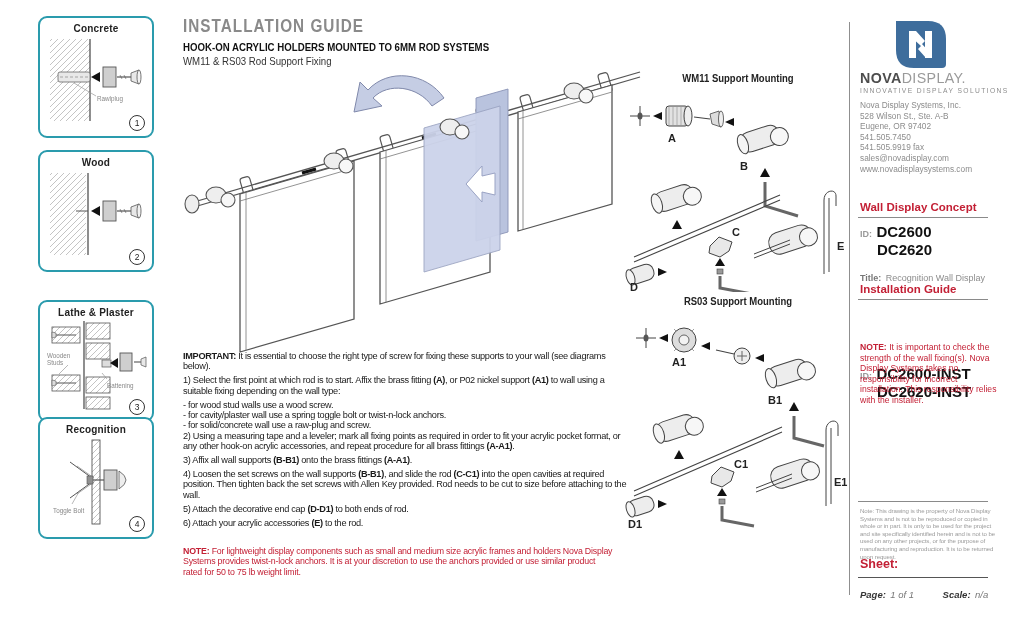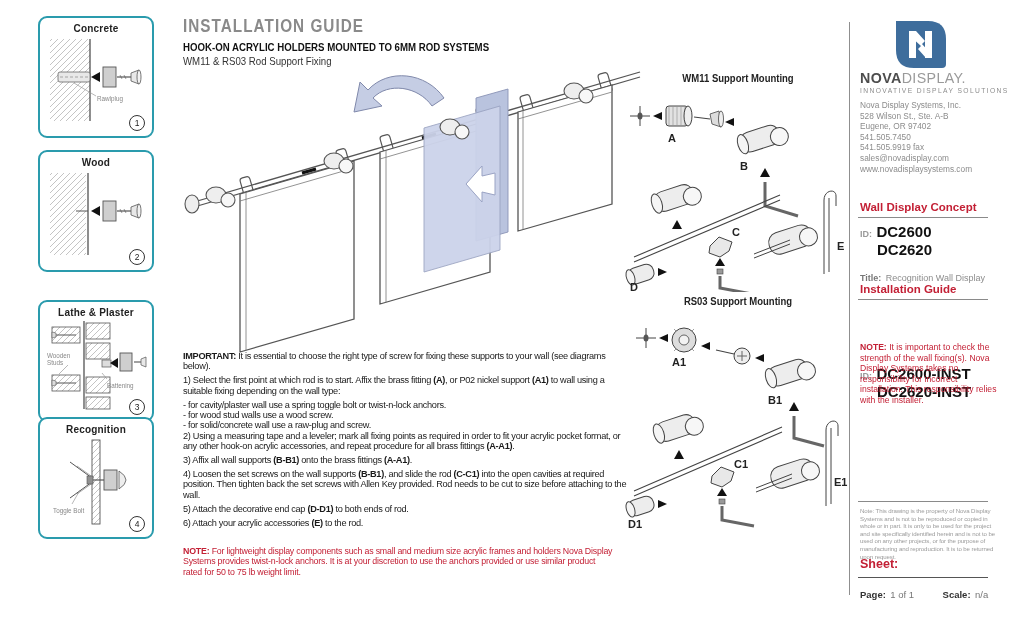--- a/index.html
+++ b/index.html
@@ -223,22 +223,22 @@
     </g>
   </svg>
 
   <div class="instr">
     <p>
       <b>IMPORTANT:</b>
       <span>It is essential to choose the right type of screw for fixing these supports to your wall (see diagrams below).</span>
     </p>
     <div>
         <p class="step">1) Select the first point at which rod is to start. Affix the brass fitting <b>(A)</b>, or P02 nickel support <b>(A1)</b> to wall using a suitable fixing depending on the wall type:</p>
+        <p class="step tight">- for wood stud walls use a wood screw.</p>
         <p class="step tight">- for cavity/plaster wall use a spring toggle bolt or twist-n-lock anchors.</p>
-        <p class="step tight">- for wood stud walls use a wood screw.</p>
         <p class="step tight">- for solid/concrete wall use a raw-plug and screw.</p>
         <p class="step">2) Using a measuring tape and a leveler; mark all fixing points as required in order to fit your acrylic pocket format, or any other hook-on acrylic accessories, and repeat procedure for all brass fittings <b>(A-A1)</b>.</p>
         <p class="step">3) Affix all wall supports <b>(B-B1)</b> onto the brass fittings <b>(A-A1)</b>.</p>
         <p class="step">4) Loosen the set screws on the wall supports <b>(B-B1)</b>, and slide the rod <b>(C-C1)</b> into the open cavities at required position. Then tighten back the set screws with Allen Key provided. Rod needs to be cut to size before attaching to the wall.</p>
         <p class="step">5) Attach the decorative end cap <b>(D-D1)</b> to both ends of rod.</p>
         <p class="step">6) Attach your acrylic accessories <b>(E)</b> to the rod.</p>
       </div>
   </div>
   <div class="note-main">
     <span class="red-b">NOTE:</span>
@@ -394,20 +394,20 @@
     <div class="id-val id-ind">DC2620-INST</div>
   </div>
   <div class="sb sb-note" style="top:342px;width:140px;">
     <span class="red-b">NOTE:</span>
     <span>It is important to check the strength of the wall fixing(s). Nova Display Systems takes no responsibility for incorrect installation. This responsibility relies with the installer.</span>
   </div>
   <div class="sb-rule" style="top:501px;"></div>
   <div class="sb legal" style="top:507px;width:140px;">Note: This drawing is the property of Nova Display Systems and is not to be reproduced or copied in whole or in part. It is only to be used for the project and site specifically identified herein and is not to be used on any other projects, or for the purpose of manufacturing and reproduction. It is to be returned upon request.</div>
   <div class="sb sheet" style="top:557px;">Sheet:</div>
   <div class="sb-rule-dark" style="top:577px;"></div>
-  <div class="sb" style="top:584px;">
+  <div class="sb" style="top:584px;font-style:italic;">
     <span class="foot-lab">Page:</span>
     <span class="foot-val">1 of 1</span>
     <span class="foot-lab" style="margin-left:24px;">Scale:</span>
     <span class="foot-val">n/a</span>
   </div>
 
 </div>
 
 </body></html>

